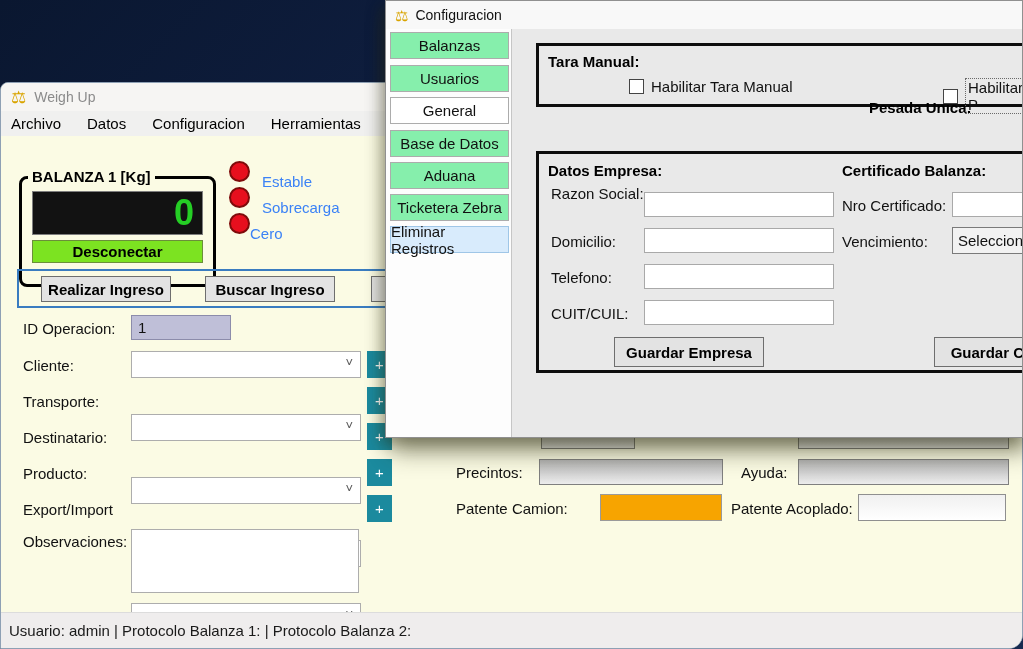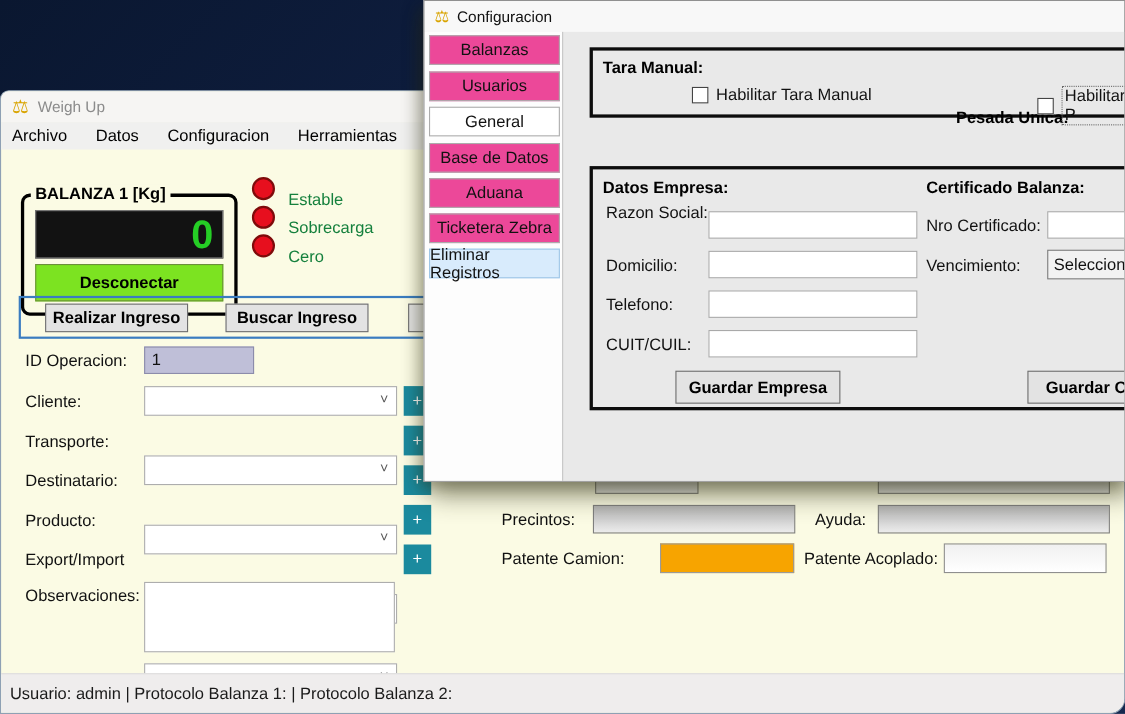--- a/index.html
+++ b/index.html
@@ -16,25 +16,25 @@
   .mw-title{color:#8b8b8b;font-size:14px;}
   .menubar{left:0;top:28px;width:100%;height:25px;background:#f0f0ef;display:flex;align-items:center;gap:26px;padding-left:10px;}
   .menu-item{font-size:15px;color:#000000;}
 
   
   .balanza-group{left:18px;top:68px;width:197px;height:111px;border:3px solid #000;border-radius:8px;margin-top:25px;}
   .balanza-title{left:6px;top:-11px;background:#fbfbe4;padding:0 4px;font-weight:bold;font-size:15px;color:#000;}
   .weight-display{left:10px;top:12px;width:171px;height:44px;background:#121212;border:1px solid #7e7e7e;
     display:flex;align-items:center;justify-content:flex-end;padding-right:8px;}
   .weight-value{color:#25ce25;font-size:36px;font-weight:bold;line-height:1;}
-  .disconnect-btn{left:10px;top:61px;width:171px;height:34px;background:#7ce321;border:1px solid #6b8f3a;
+  .disconnect-btn{left:10px;top:61px;width:171px;height:23px;background:#7ce321;border:1px solid #6b8f3a;
     display:flex;align-items:center;justify-content:center;font-weight:bold;font-size:15px;color:#000;}
 
   .indicator-dot{width:21px;height:21px;border-radius:50%;background:#e70f1e;border:2px solid #7e0b0b;}
-  .indicator-label{font-size:15px;color:#15803d;margin-top:20px;}
+  .indicator-label{font-size:15px;color:#3b82f6;margin-top:20px;}
 
   
   .actions-box{left:16px;top:186px;width:1000px;height:39px;border:2px solid #3a7cc0;}
   .win-btn{background:#e3e3e3;border:1px solid #6e6e6e;display:flex;align-items:center;justify-content:center;
     font-weight:bold;font-size:15px;color:#000;}
 
   
   .flabel{font-size:15px;color:#111;}
   .id-field{background:#bfbfd8;border:1px solid #8c8cab;font-size:15px;color:#111;display:flex;align-items:center;padding-left:6px;}
   .combo{background:#fff;border:1px solid #adadad;position:relative;}
@@ -51,21 +51,21 @@
   .statusbar{left:0;top:529px;width:100%;height:36px;background:#efeded;border-top:1px solid #dcdcdc;
     display:flex;align-items:center;padding-left:8px;font-size:15px;color:#1a1a1a;}
 
   
   .dialog{left:385px;top:0;width:638px;height:438px;background:#fdfdfd;border:1px solid #909090;
     box-shadow:-4px 6px 14px rgba(40,40,10,.35), 6px 14px 22px rgba(40,40,10,.45);overflow:hidden;z-index:5;}
   .dlg-titlebar{left:0;top:0;width:100%;height:28px;background:#f8f8f8;display:flex;align-items:center;padding-left:9px;}
   .dlg-title{color:#111;font-size:14px;}
   .tab-col{left:0;top:28px;width:125px;height:410px;background:#fdfdfd;}
   .tab-page{left:125px;top:28px;width:513px;height:410px;background:#e9e9e9;border-left:1px solid #c6c6c6;}
-  .tab-btn{left:4px;width:119px;height:27px;background:#ec4899;border:1px solid #acacac;
+  .tab-btn{left:4px;width:119px;height:27px;background:#86efac;border:1px solid #acacac;
     display:flex;align-items:center;justify-content:center;font-size:15px;color:#111;}
   .tab-btn.selected{background:#ffffff;}
   .tab-btn.highlighted{background:#d8ebfc;border-color:#9fc6e7;}
 
   .black-box{border:3px solid #0d0d0d;}
   .g-heading{font-weight:bold;font-size:15px;color:#000;}
   .checkbox{width:15px;height:15px;background:#fff;border:1px solid #444;display:inline-block;flex:none;}
   .cb-row{display:flex;align-items:center;gap:7px;font-size:15px;color:#111;}
   .dotted{border:1px dotted #6a6a6a;padding:0 2px;}
   .txt-input{background:#fff;border:1px solid #a9a9a9;}
@@ -106,21 +106,21 @@
         <span class="indicator-label">Estable</span>
       </div>
     </div>
     <div class="abs" style="left:228px;top:96px;">
       <div style="display:flex;align-items:center;gap:12px;">
         <span class="indicator-dot"></span>
         <span class="indicator-label">Sobrecarga</span>
       </div>
     </div>
     <div class="abs" style="left:228px;top:122px;">
-      <div style="display:flex;align-items:center;gap:12px;">
+      <div style="display:flex;align-items:center;">
         <span class="indicator-dot"></span>
         <span class="indicator-label">Cero</span>
       </div>
     </div>
 
     <div class="abs actions-box">
       <div class="abs win-btn" style="left:22px;top:5px;width:130px;height:26px;">Realizar Ingreso</div>
       <div class="abs win-btn" style="left:186px;top:5px;width:130px;height:26px;">Buscar Ingreso</div>
       <div class="abs win-btn" style="left:352px;top:5px;width:130px;height:26px;"></div>
     </div>

